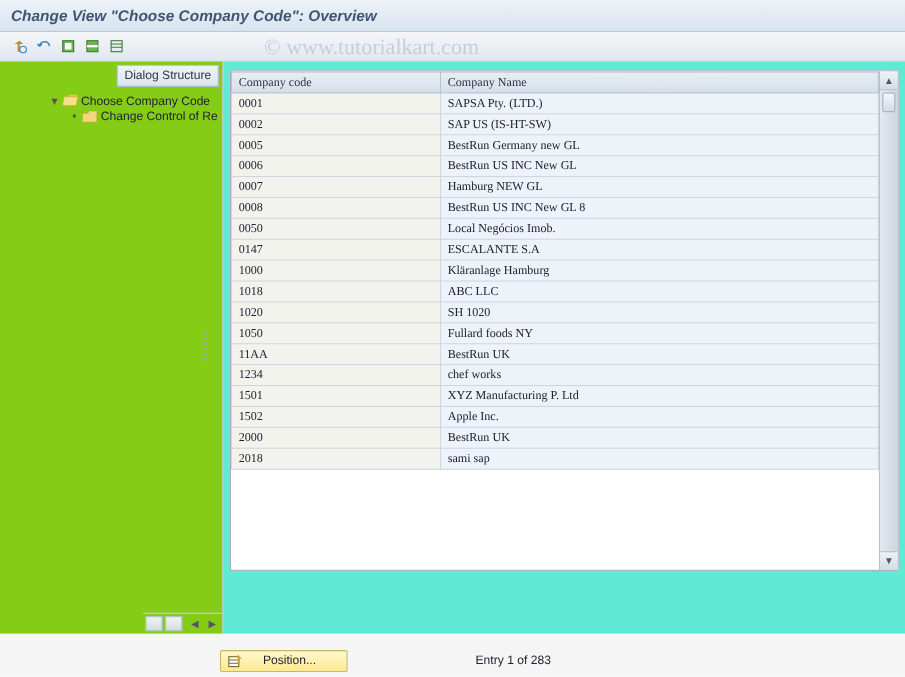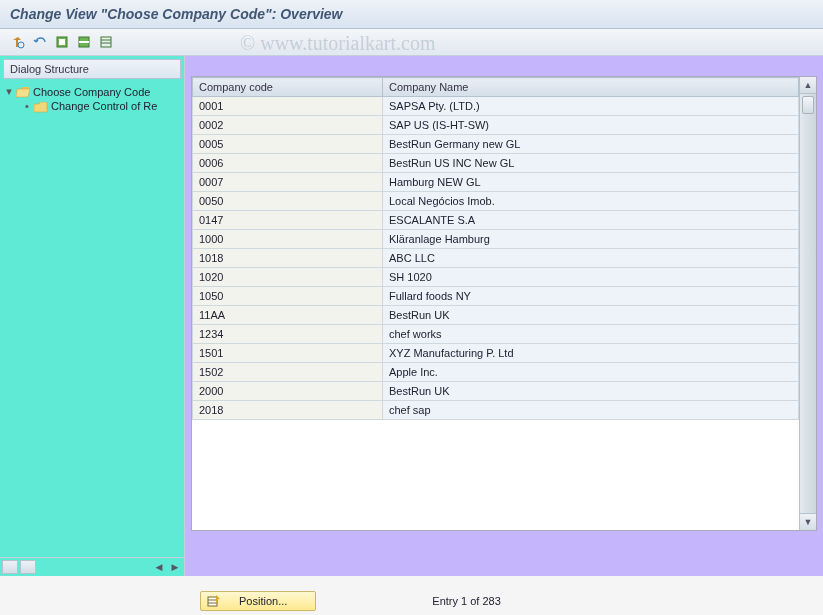--- a/index.html
+++ b/index.html
@@ -35,25 +35,26 @@
       align-items: center;
       justify-content: center;
       cursor: pointer;
       border-radius: 2px;
     }
     .main-area {
       display: flex;
       height: calc(100% - 95px);
     }
     .left-panel {
-      width: 185px;
-      background: #5eead4;
+      width: 203px;
+      background: #84cc16;
       border-right: 1px solid #c5d0db;
       display: flex;
       flex-direction: column;
+      align-items: flex-end;
     }
     .panel-header {
       background: linear-gradient(#eef3f9, #dce6f0);
       border: 1px solid #b5c5d5;
       padding: 3px 6px;
       font-size: 11px;
       color: #334;
       margin: 3px;
     }
     .tree {
@@ -78,23 +79,24 @@
       margin-right: 2px;
     }
     .folder-icon {
       display: inline-block;
       width: 14px;
       margin-right: 3px;
     }
     .folder-icon svg { vertical-align: middle; }
     .right-panel {
       flex: 1;
-      background: #c4b5fd;
-      padding: 20px 6px;
+      background: #5eead4;
+      padding: 8px 6px;
       position: relative;
+      font-family: Liberation Serif, serif;
     }
     .table-wrap {
       border: 1px solid #aab;
       background: #fff;
       display: flex;
       height: 455px;
     }
     .table-scroll { flex: 1; overflow: hidden; }
     table {
       width: 100%;
@@ -325,20 +327,24 @@
               </tr>
               <tr>
                 <td class="code">0006</td>
                 <td>BestRun US INC New GL</td>
               </tr>
               <tr>
                 <td class="code">0007</td>
                 <td>Hamburg NEW GL</td>
               </tr>
               <tr>
+                <td class="code">0008</td>
+                <td>BestRun US INC New GL 8</td>
+              </tr>
+              <tr>
                 <td class="code">0050</td>
                 <td>Local Negócios Imob.</td>
               </tr>
               <tr>
                 <td class="code">0147</td>
                 <td>ESCALANTE S.A</td>
               </tr>
               <tr>
                 <td class="code">1000</td>
                 <td>Kläranlage Hamburg</td>
@@ -370,21 +376,21 @@
               <tr>
                 <td class="code">1502</td>
                 <td>Apple Inc.</td>
               </tr>
               <tr>
                 <td class="code">2000</td>
                 <td>BestRun UK</td>
               </tr>
               <tr>
                 <td class="code">2018</td>
-                <td>chef sap</td>
+                <td>sami sap</td>
               </tr>
             </tbody>
         </table>
       </div>
       <div class="vscroll">
         <div class="arrow">▲</div>
         <div class="track">
           <div class="thumb"></div>
         </div>
         <div class="arrow bottom">▼</div>

